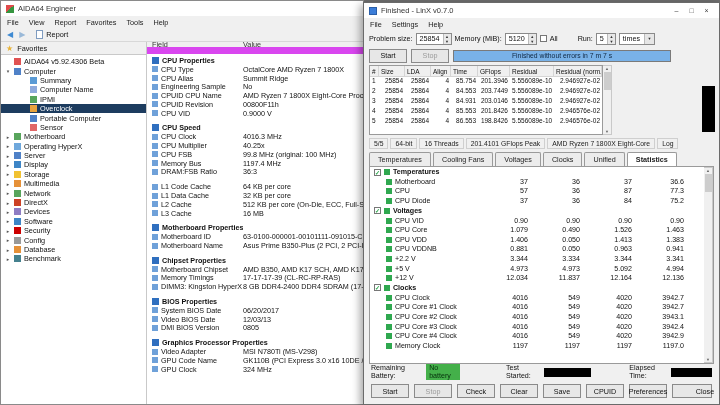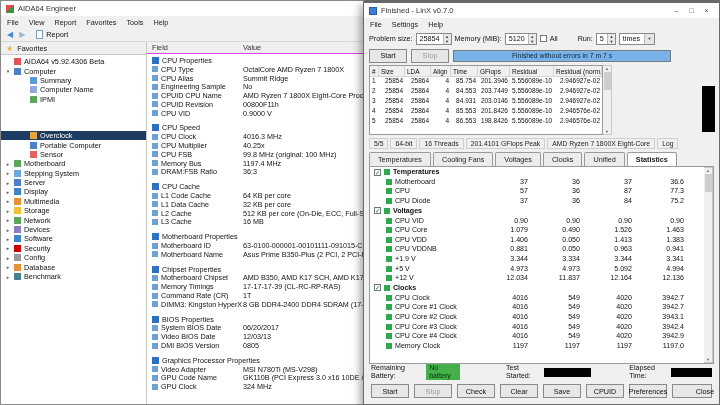--- a/index.html
+++ b/index.html
@@ -28,33 +28,33 @@
     display:flex;flex-direction:column;}
   .sidebar-tab{height:13px;background:#f0f0f0;border-bottom:1px solid #c9c9c9;
     display:flex;align-items:center;gap:4px;padding:0 5px;flex:none;font-size:7.3px;}
   .star-icon::after{content:"★";color:#e8b339;font-size:8px;line-height:1;}
   .tree{flex:1;overflow:hidden;padding-top:2px;font-size:7.3px;}
   .tree-item{display:flex;align-items:center;gap:3px;height:9.4px;
     padding-left:4px;white-space:nowrap;cursor:default;}
   .tree-item .exp{width:6px;flex:none;font-size:5px;color:#555;text-align:center;}
   .t-ico{width:7px;height:7px;flex:none;background:#888;}
   .tree-item.child{padding-left:20px;}
-  .tree-item.selected{background:#1d3c5f;color:#fff;margin-top:27px;}
+  .tree-item.selected{background:#1d3c5f;color:#fff;}
   .main{flex:1;display:flex;flex-direction:column;background:#fff;min-width:0;}
-  .cols-header{height:12px;flex:none;background:#f0f0f0;border-bottom:1px solid #d946ef;
+  .cols-header{height:12px;flex:none;background:#f0f0f0;border-bottom:7px solid #d946ef;
     display:flex;align-items:center;font-size:7.3px;color:#333;}
   .ch-f{width:96px;padding-left:5px;}
   .rows{flex:1;overflow:hidden;padding-top:2px;font-size:7.2px;}
   .section{margin-bottom:6px;}
   .prow{display:flex;align-items:center;height:8.8px;}
   .pf{width:96px;flex:none;display:flex;align-items:center;gap:3px;padding-left:5px;
     white-space:nowrap;overflow:hidden;}
   .pv{flex:1;white-space:nowrap;overflow:hidden;}
   .r-ico{width:6px;height:6px;flex:none;background:#6fa1d9;}
-  .section-header{font-weight:normal;}
+  .section-header{font-weight:bold;}
   .section-header .pf{width:auto;}
   .section-header .r-ico{width:7px;height:7px;background:#2f6fbf;}
 
   
   .linx{left:363px;top:2px;width:357px;height:403px;background:#f0f0f0;
     border:1px solid #6a6a6a;box-shadow:-3px 3px 8px rgba(0,0,0,.35);position:absolute;}
   .win-btns{margin-left:auto;display:flex;align-self:stretch;}
   .win-btn{width:15px;display:flex;align-items:center;justify-content:center;
     font-size:7px;color:#444;}
   .controls{height:17px;flex:none;display:flex;align-items:center;gap:3px;
@@ -217,53 +217,58 @@
 
           <div class="tree-item">
             <span class="exp">▸</span>
             <span class="t-ico" style="background: rgb(88, 165, 92);"></span>
             <span>Motherboard</span>
           </div>
 
           <div class="tree-item">
             <span class="exp">▸</span>
             <span class="t-ico" style="background: rgb(111, 168, 220);"></span>
-            <span>Stepping System</span>
+            <span>Operating HyperX</span>
           </div>
 
           <div class="tree-item">
             <span class="exp">▸</span>
             <span class="t-ico" style="background: rgb(79, 129, 199);"></span>
             <span>Server</span>
           </div>
 
           <div class="tree-item">
             <span class="exp">▸</span>
             <span class="t-ico" style="background: rgb(61, 133, 198);"></span>
             <span>Display</span>
           </div>
 
           <div class="tree-item">
             <span class="exp">▸</span>
+            <span class="t-ico" style="background: rgb(241, 194, 50);"></span>
+            <span>Storage</span>
+          </div>
+
+          <div class="tree-item">
+            <span class="exp">▸</span>
             <span class="t-ico" style="background: rgb(230, 145, 56);"></span>
             <span>Multimedia</span>
           </div>
 
           <div class="tree-item">
             <span class="exp">▸</span>
-            <span class="t-ico" style="background: rgb(241, 194, 50);"></span>
-            <span>Storage</span>
-          </div>
-
-          <div class="tree-item">
-            <span class="exp">▸</span>
             <span class="t-ico" style="background: rgb(88, 165, 92);"></span>
             <span>Network</span>
           </div>
 
+          <div class="tree-item">
+            <span class="exp">▸</span>
+            <span class="t-ico" style="background: rgb(204, 65, 37);"></span>
+            <span>DirectX</span>
+          </div>
 
           <div class="tree-item">
             <span class="exp">▸</span>
             <span class="t-ico" style="background: rgb(142, 124, 195);"></span>
             <span>Devices</span>
           </div>
 
           <div class="tree-item">
             <span class="exp">▸</span>
             <span class="t-ico" style="background: rgb(61, 133, 198);"></span>
@@ -407,26 +412,20 @@
                   <span class="pf">
                     <span class="r-ico"></span>
                     <span>DRAM:FSB Ratio</span>
                   </span>
                   <span class="pv">36:3</span>
                 </div>
               </div>
           </div>
 
           <div class="section">
-            <div class="prow section-header">
-              <span class="pf">
-                <span class="r-ico"></span>
-                <span>CPU Cache</span>
-              </span>
-            </div>
             <div>
 
                 <div class="prow">
                   <span class="pf">
                     <span class="r-ico"></span>
                     <span>L1 Code Cache</span>
                   </span>
                   <span class="pv">64 KB per core</span>
                 </div>
 
@@ -501,27 +500,20 @@
                 </div>
 
                 <div class="prow">
                   <span class="pf">
                     <span class="r-ico"></span>
                     <span>Memory Timings</span>
                   </span>
                   <span class="pv">17-17-17-39 (CL-RC-RP-RAS)</span>
                 </div>
 
-                <div class="prow">
-                  <span class="pf">
-                    <span class="r-ico"></span>
-                    <span>Command Rate (CR)</span>
-                  </span>
-                  <span class="pv">1T</span>
-                </div>
 
                 <div class="prow">
                   <span class="pf">
                     <span class="r-ico"></span>
                     <span>DIMM3: Kingston HyperX K...</span>
                   </span>
                   <span class="pv">8 GB DDR4-2400 DDR4 SDRAM (17-17-17-39 @ 1200 MHz)</span>
                 </div>
               </div>
           </div>
@@ -857,21 +849,21 @@
                   </span>
                   <span class="st-val">0.881</span>
                   <span class="st-val">0.050</span>
                   <span class="st-val">0.963</span>
                   <span class="st-val">0.941</span>
                 </div>
 
                 <div class="st-row">
                   <span class="st-label">
                     <span class="sensor-icon"></span>
-                    <span>+1.9 V</span>
+                    <span>+2.2 V</span>
                   </span>
                   <span class="st-val">3.344</span>
                   <span class="st-val">3.334</span>
                   <span class="st-val">3.344</span>
                   <span class="st-val">3.341</span>
                 </div>
 
                 <div class="st-row">
                   <span class="st-label">
                     <span class="sensor-icon"></span>

